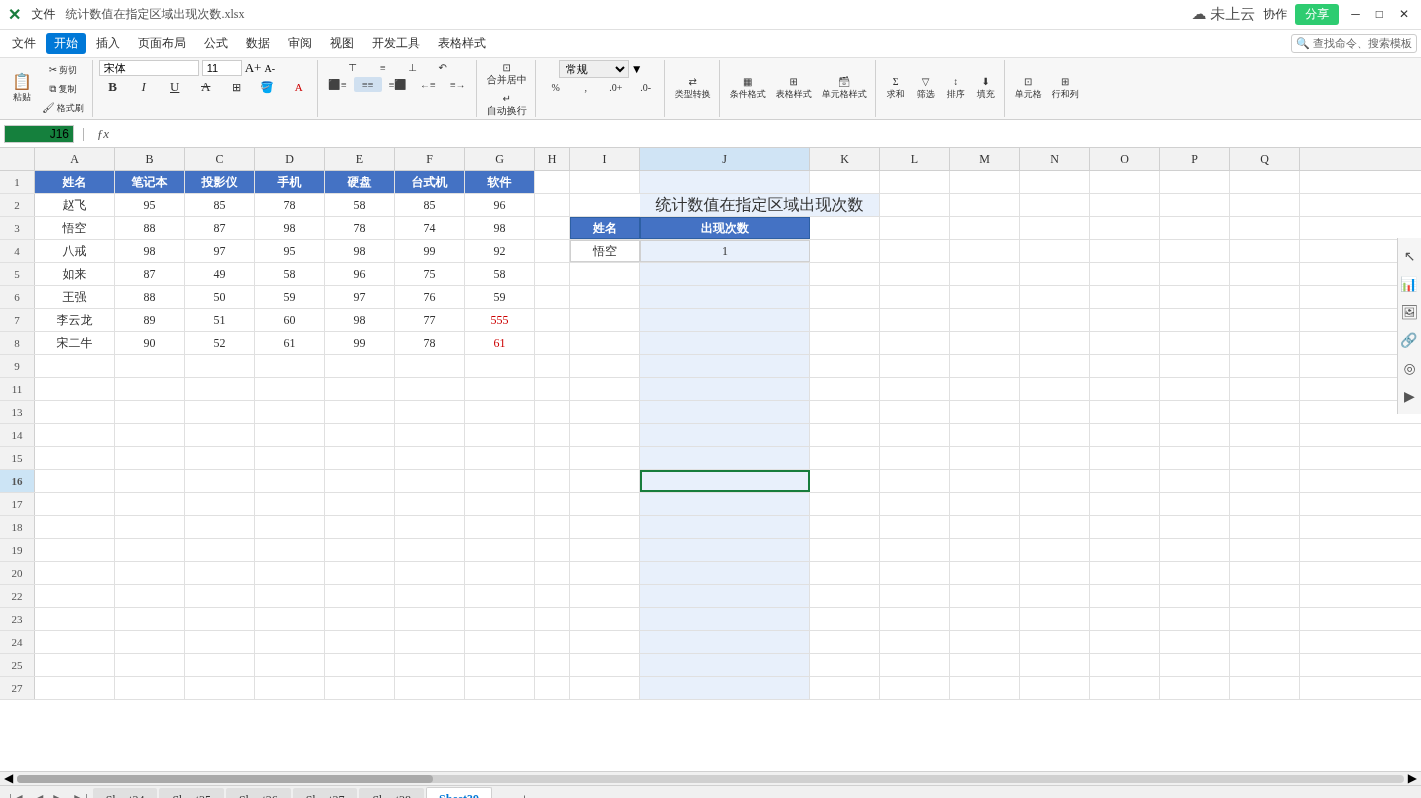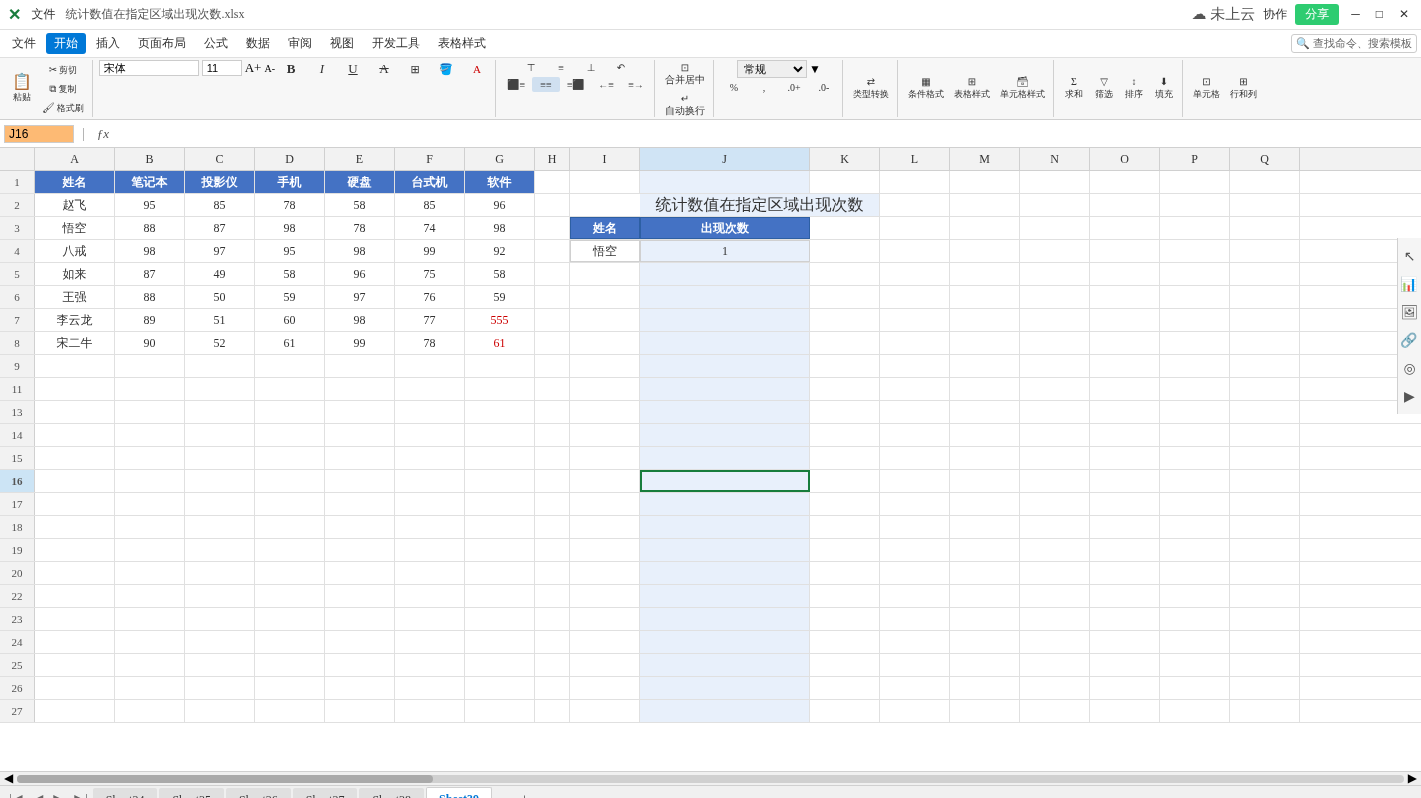--- a/index.html
+++ b/index.html
@@ -117,22 +117,22 @@
       border-bottom: 1px solid #d0d0d0;
       background: #fff;
       padding: 0 4px;
       gap: 4px;
     }
     .cell-ref-box {
       width: 70px;
       border: 1px solid #ccc;
       padding: 1px 4px;
       font-size: 12px;
-      text-align: left;
-      background: #fdba74;
+      text-align: right;
+      background: #15803d;
     }
     .formula-divider { color: #999; font-size: 14px; padding: 0 4px; }
     .formula-fx { font-size: 13px; color: #555; font-style: italic; padding: 0 4px; }
     .formula-input {
       flex: 1;
       border: none;
       outline: none;
       font-size: 12px;
       background: #fff;
     }
@@ -372,21 +372,21 @@
         <span data-name="copy-icon">⧉</span>
         <span class="label" data-name="copy-label">复制</span>
       </div>
       <div class="tb-btn" data-name="format-brush-button" style="flex-direction:row;gap:2px;">
         <span data-name="format-brush-icon">🖌</span>
         <span class="label" data-name="format-brush-label">格式刷</span>
       </div>
     </div>
   </div>
 
-  <div class="toolbar-group" data-name="font-group" style="flex-direction:row;align-items:flex-start;gap:2px;">
+  <div class="toolbar-group" data-name="font-group" style="flex-direction:column;align-items:flex-start;gap:2px;">
     <div style="display:flex;align-items:center;gap:3px;">
       <input class="font-name-box" data-name="font-name-input" value="宋体" style="">
       <input class="font-size-box" data-name="font-size-input" value="11" style="">
       <span data-name="font-increase-btn" style="cursor:pointer;font-size:13px;" title="增大字号">A+</span>
       <span data-name="font-decrease-btn" style="cursor:pointer;font-size:10px;" title="缩小字号">A-</span>
     </div>
     <div style="display:flex;align-items:center;gap:3px;">
       <span class="tb-btn bold" data-name="bold-button" style="font-size:13px;padding:1px 3px;">B</span>
       <span class="tb-btn italic" data-name="italic-button" style="font-size:13px;padding:1px 3px;">I</span>
       <span class="tb-btn" data-name="underline-button" style="font-size:13px;text-decoration:underline;padding:1px 3px;">U</span>
@@ -970,40 +970,20 @@
             <div class="grid-cell col-J selected-col" data-name="cell-J25"></div>
             <div class="grid-cell col-K" data-name="cell-K25"></div>
             <div class="grid-cell col-L" data-name="cell-L25"></div>
             <div class="grid-cell col-M" data-name="cell-M25"></div>
             <div class="grid-cell col-N" data-name="cell-N25"></div>
             <div class="grid-cell col-O" data-name="cell-O25"></div>
             <div class="grid-cell col-P" data-name="cell-P25"></div>
             <div class="grid-cell col-Q" data-name="cell-Q25"></div>
           </div>
           <div class="grid-row" data-name="table-row">
-            <div class="row-num" data-name="row-num-26">26</div>
-            <div class="grid-cell col-A" data-name="cell-A26"></div>
-            <div class="grid-cell col-B" data-name="cell-B26"></div>
-            <div class="grid-cell col-C" data-name="cell-C26"></div>
-            <div class="grid-cell col-D" data-name="cell-D26"></div>
-            <div class="grid-cell col-E" data-name="cell-E26"></div>
-            <div class="grid-cell col-F" data-name="cell-F26"></div>
-            <div class="grid-cell col-G" data-name="cell-G26"></div>
-            <div class="grid-cell col-H" data-name="cell-H26"></div>
-            <div class="grid-cell col-I" data-name="cell-I26"></div>
-            <div class="grid-cell col-J selected-col" data-name="cell-J26"></div>
-            <div class="grid-cell col-K" data-name="cell-K26"></div>
-            <div class="grid-cell col-L" data-name="cell-L26"></div>
-            <div class="grid-cell col-M" data-name="cell-M26"></div>
-            <div class="grid-cell col-N" data-name="cell-N26"></div>
-            <div class="grid-cell col-O" data-name="cell-O26"></div>
-            <div class="grid-cell col-P" data-name="cell-P26"></div>
-            <div class="grid-cell col-Q" data-name="cell-Q26"></div>
-          </div>
-          <div class="grid-row" data-name="table-row">
             <div class="row-num" data-name="row-num-27">27</div>
             <div class="grid-cell col-A" data-name="cell-A27"></div>
             <div class="grid-cell col-B" data-name="cell-B27"></div>
             <div class="grid-cell col-C" data-name="cell-C27"></div>
             <div class="grid-cell col-D" data-name="cell-D27"></div>
             <div class="grid-cell col-E" data-name="cell-E27"></div>
             <div class="grid-cell col-F" data-name="cell-F27"></div>
             <div class="grid-cell col-G" data-name="cell-G27"></div>
             <div class="grid-cell col-H" data-name="cell-H27"></div>
             <div class="grid-cell col-I" data-name="cell-I27"></div>

